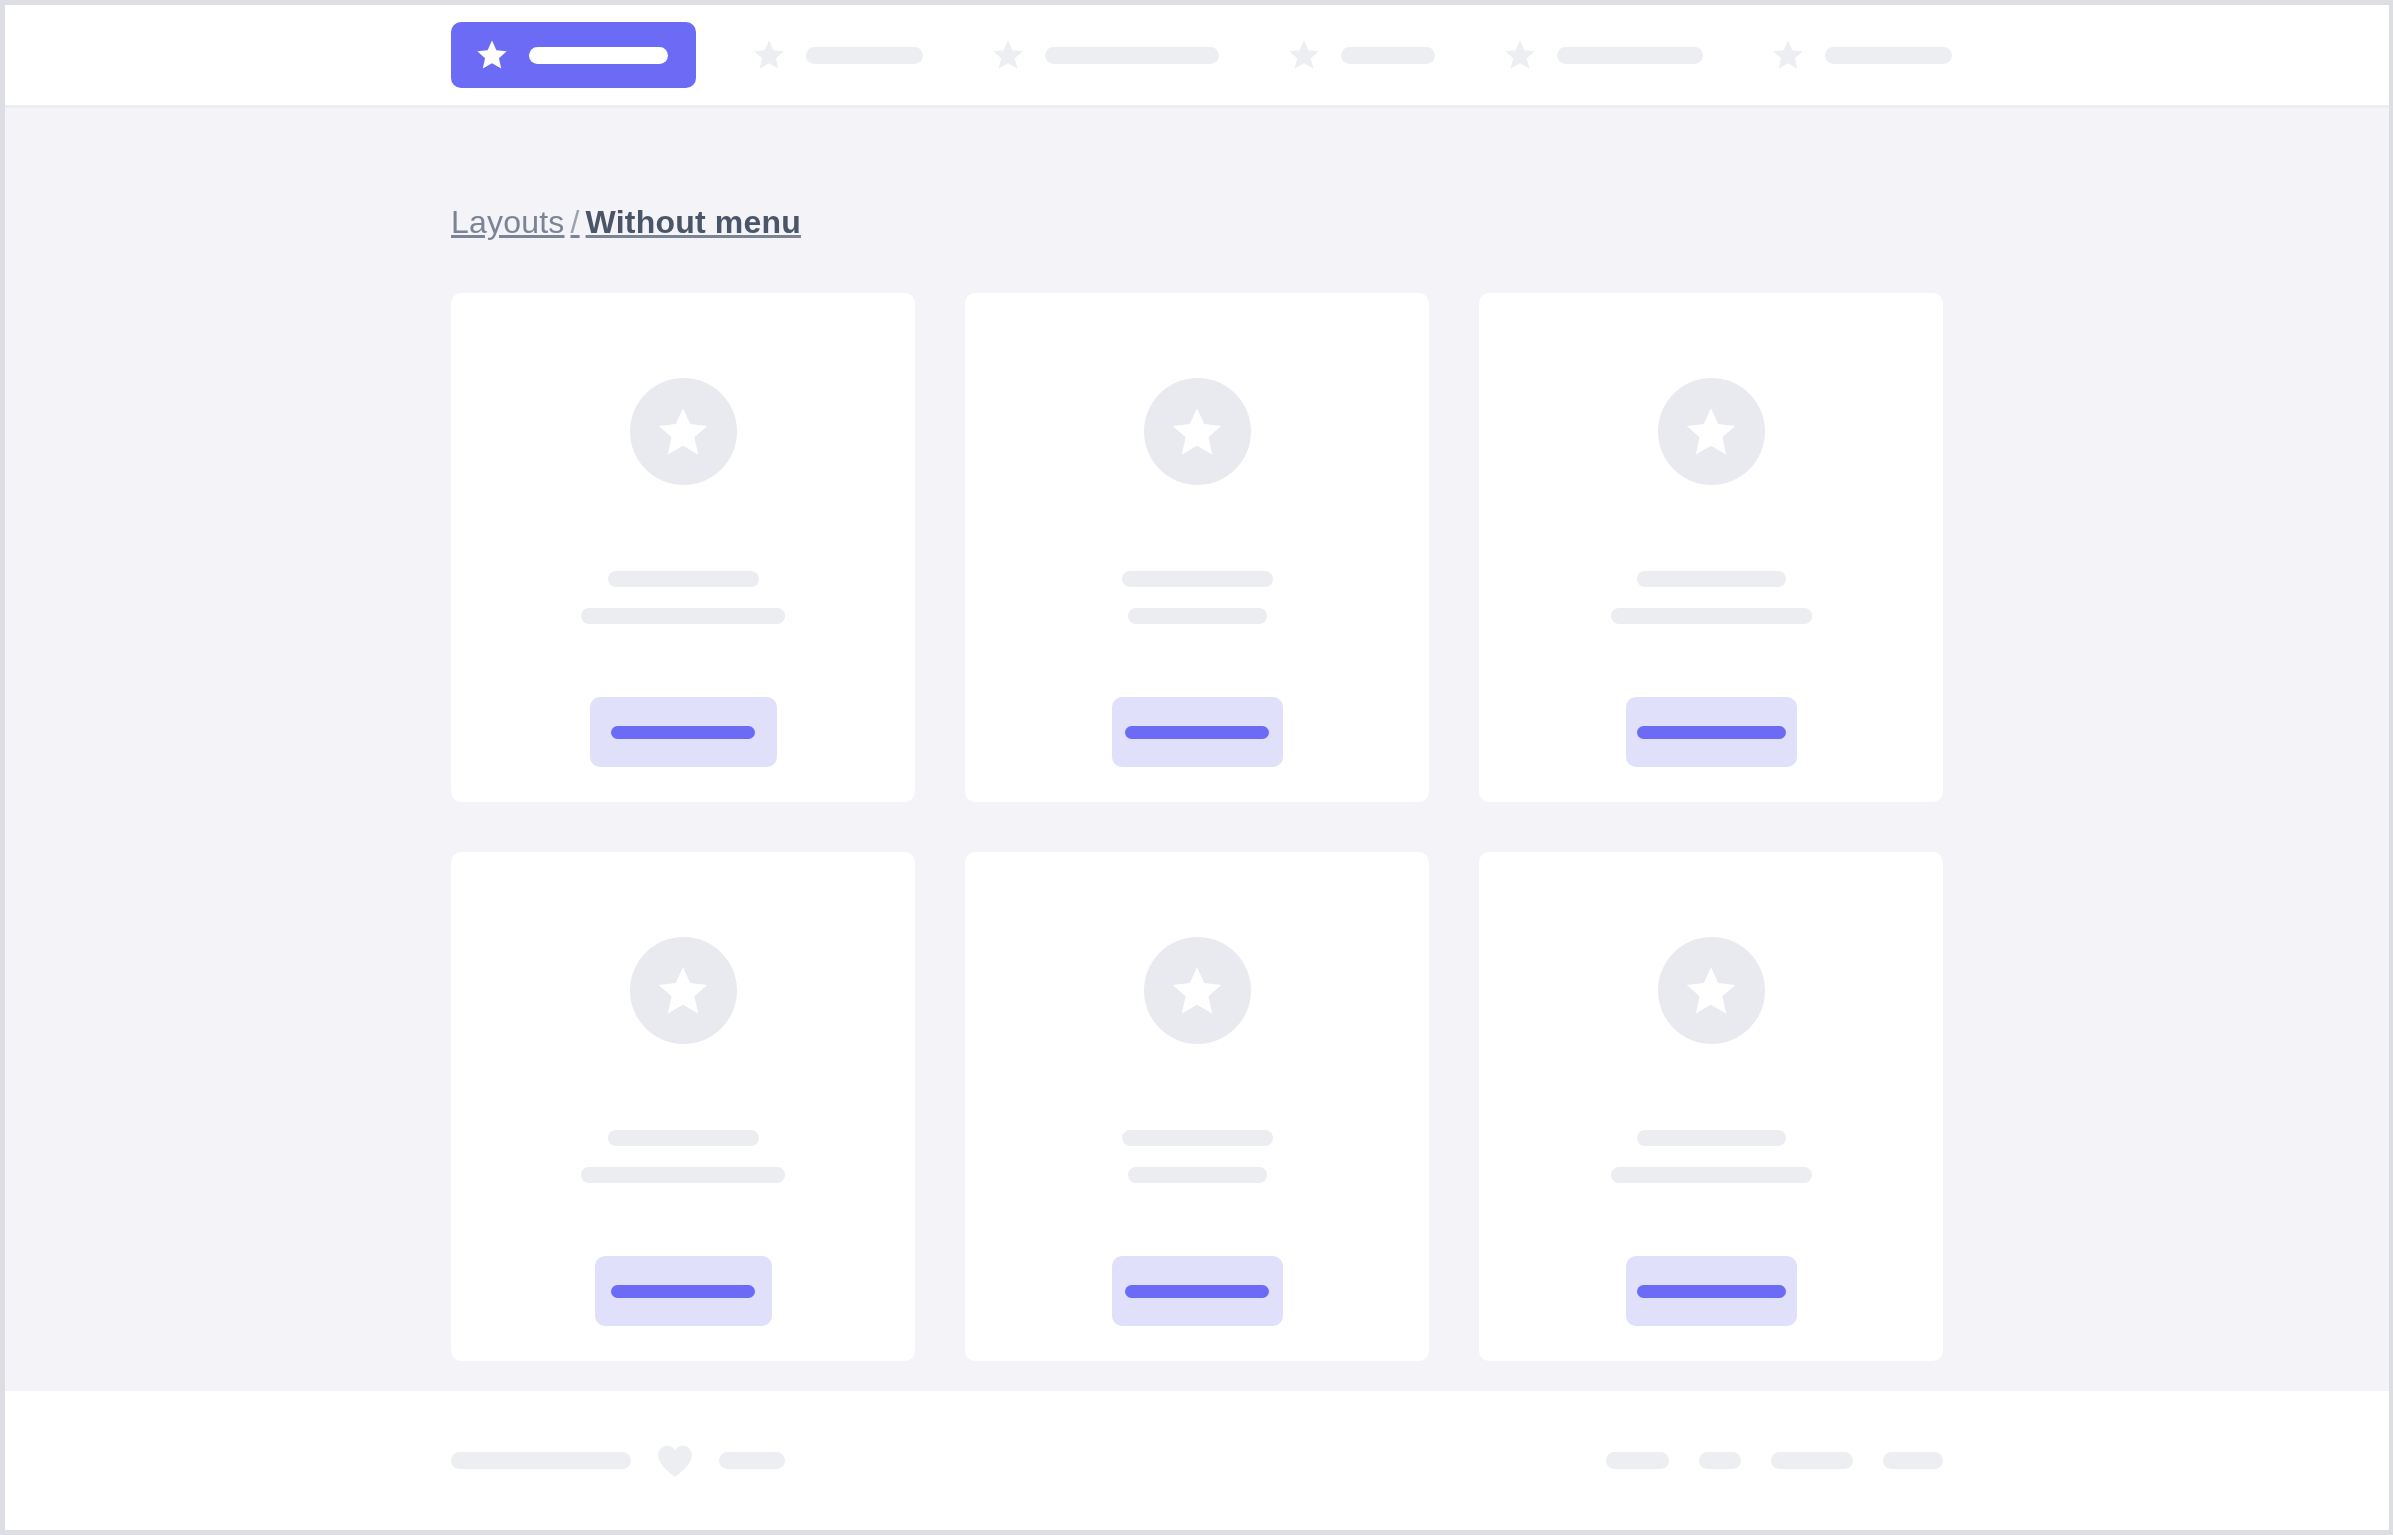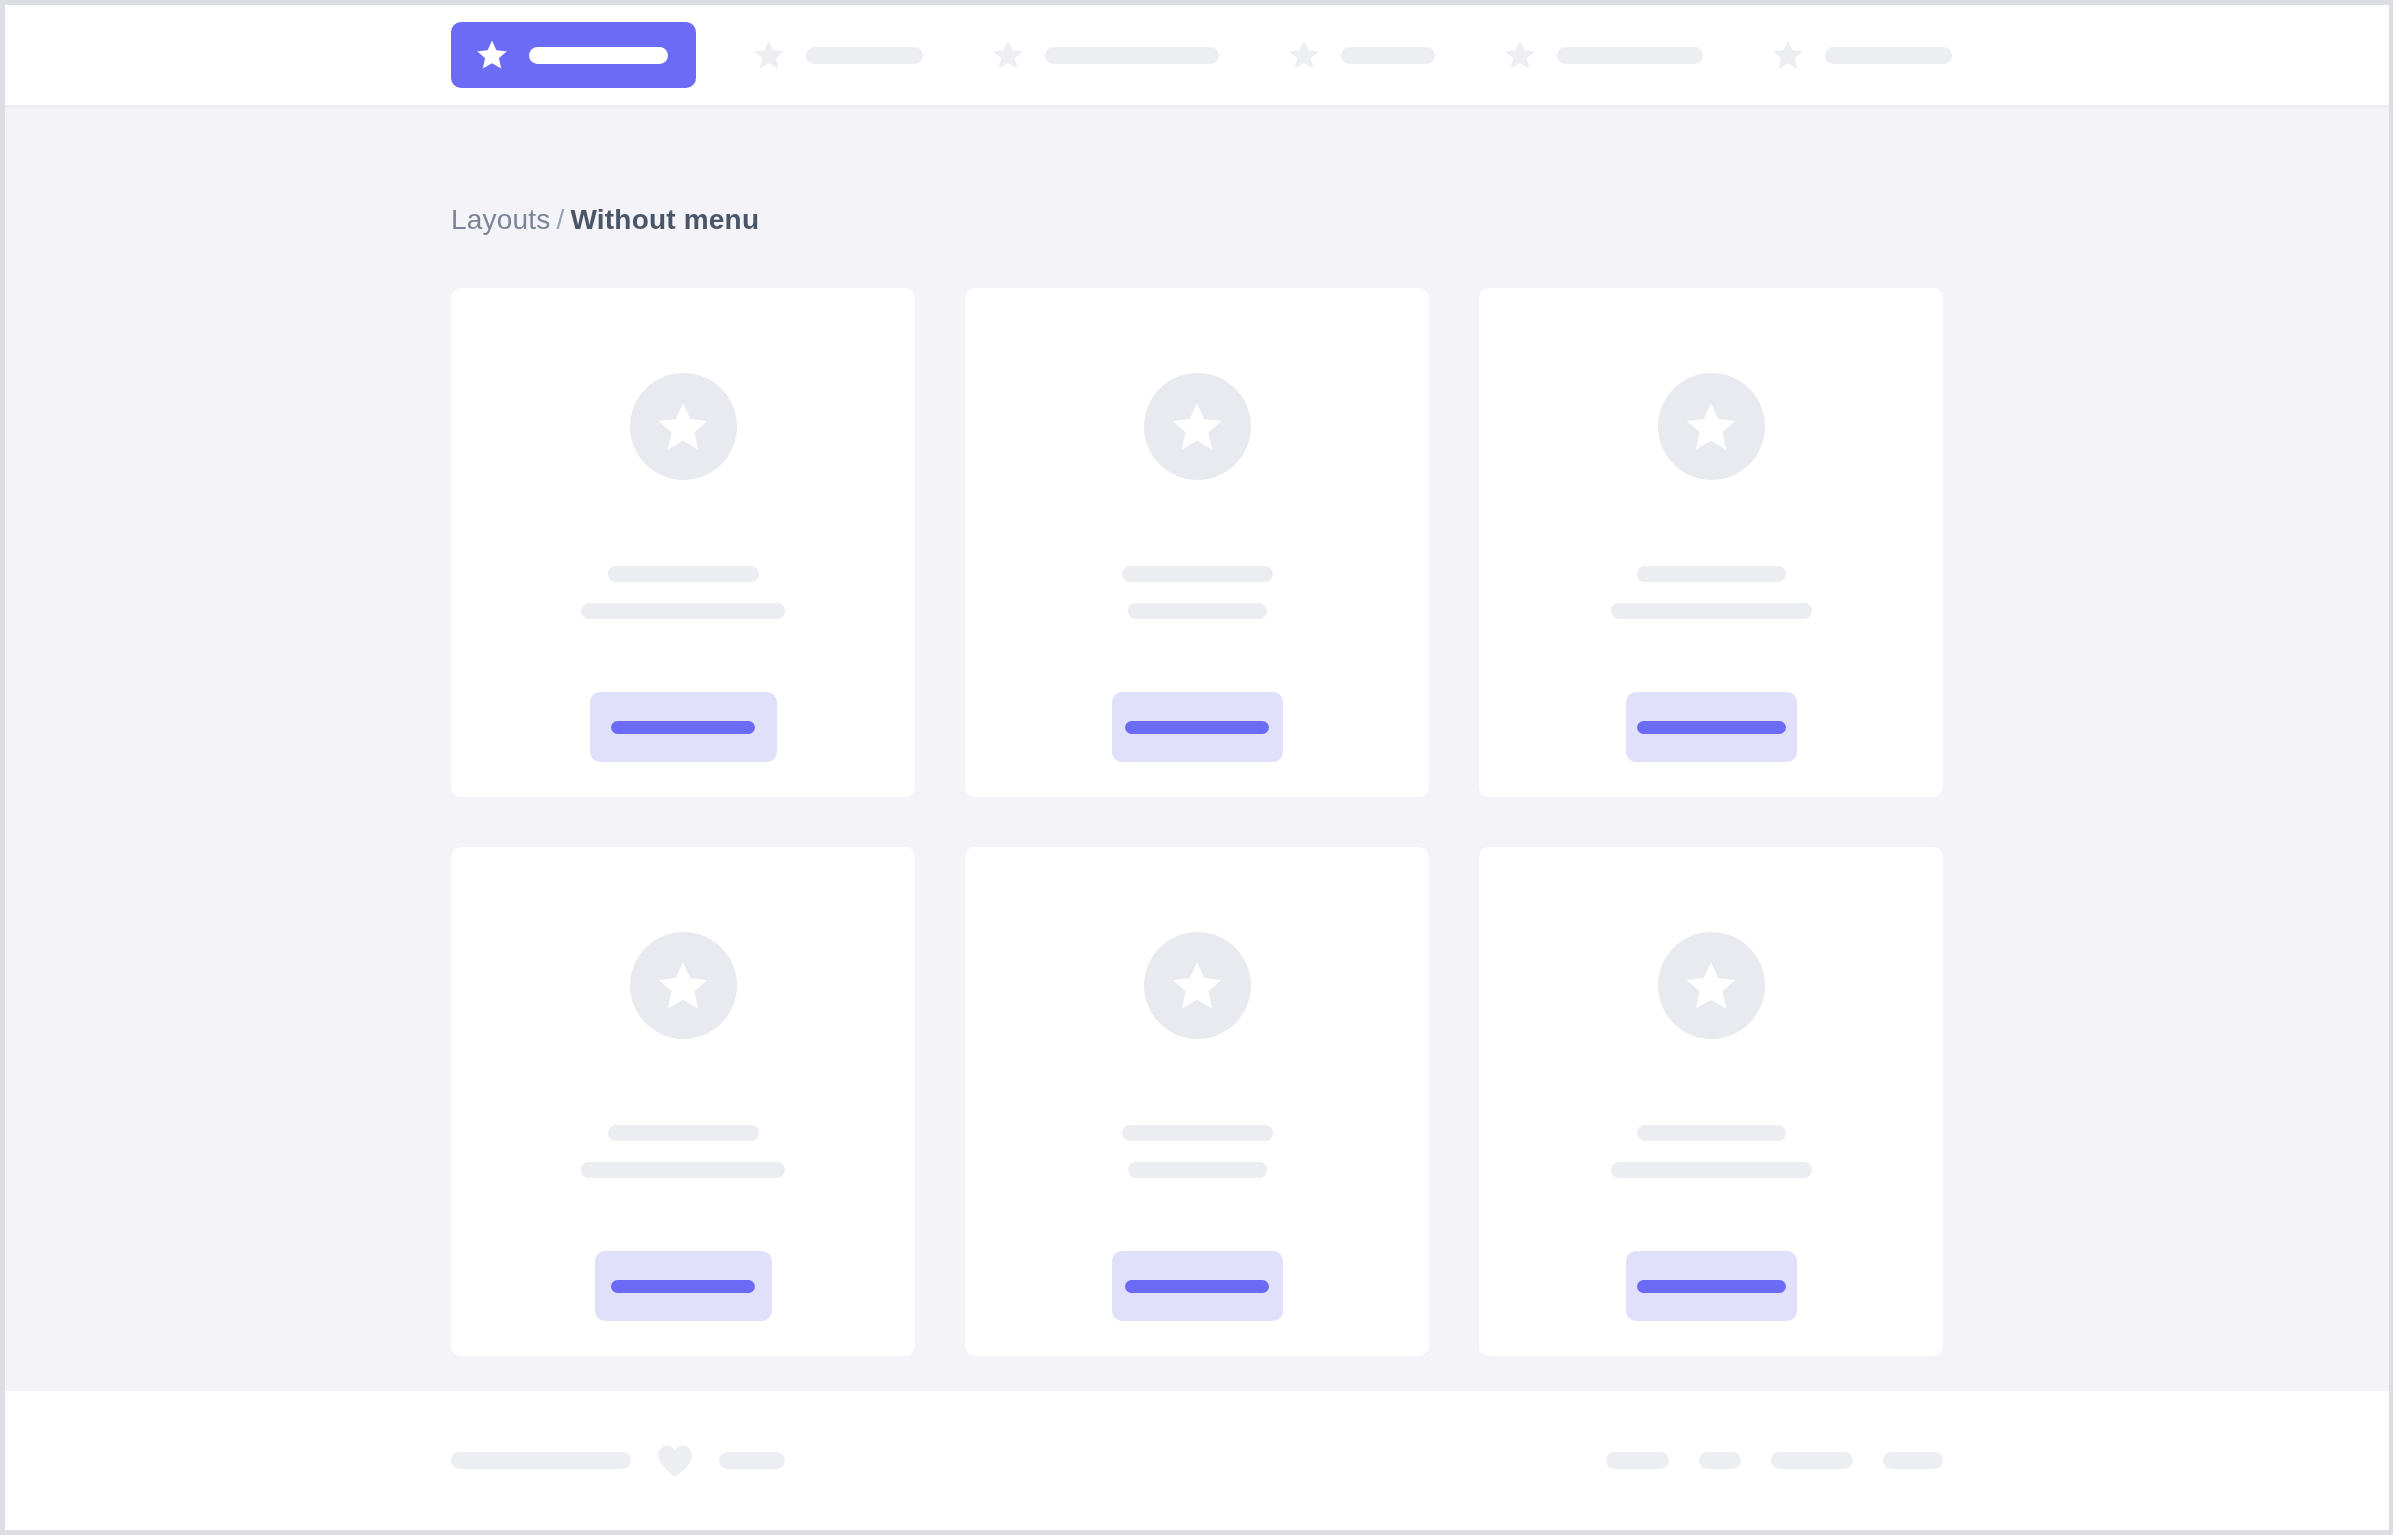--- a/index.html
+++ b/index.html
@@ -74,24 +74,25 @@
   .main {
     flex: 1 1 auto;
     background: #f3f3f8;
     padding: 0 446px;
     box-sizing: border-box;
     overflow: hidden;
   }
 
   .breadcrumb {
     padding-top: 96px;
-    font-size: 28px;
+    font-size: 32px;
     color: #7b8496;
     letter-spacing: 0.2px;
     white-space: nowrap;
+    text-decoration: underline;
   }
   .breadcrumb .crumb-link { color: #7b8496; }
   .breadcrumb .crumb-sep {
     color: #9aa2b1;
     margin: 0 6px;
   }
   .breadcrumb .crumb-current {
     color: #4a5568;
     font-weight: bold;
   }

